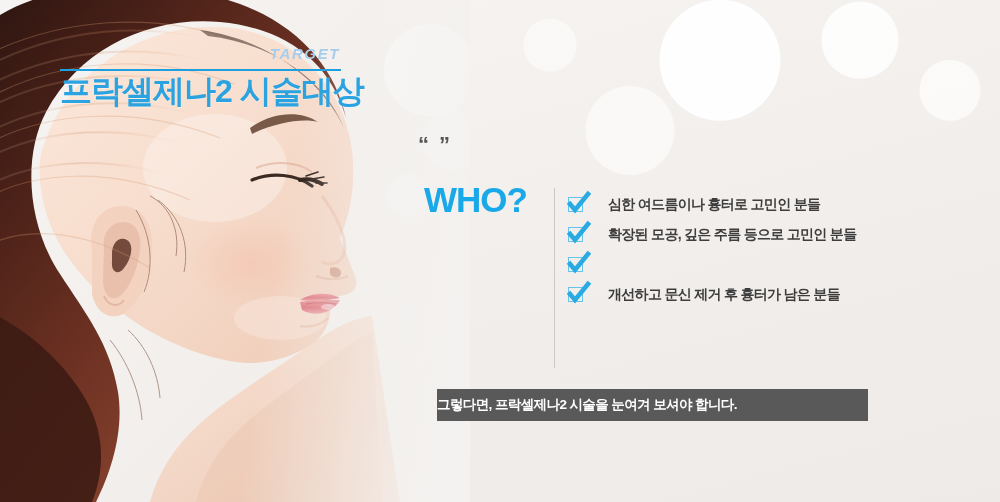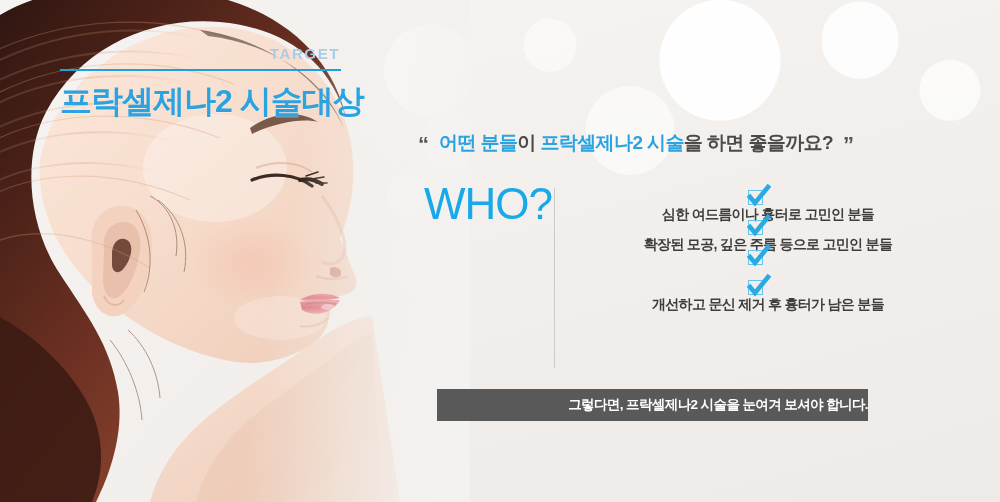--- a/index.html
+++ b/index.html
@@ -34,60 +34,60 @@
     content:""; position:absolute; inset:0;
     background:linear-gradient(100deg, rgba(244,242,240,0) 58%, rgba(244,242,240,.55) 76%, rgba(244,242,240,1) 96%);
   }
   .portrait { position:absolute; left:0; top:0; width:470px; height:502px; }
 
   
   .header { position:absolute; left:60px; top:46px; width:300px; }
   .target-kicker{
     display:block; text-align:right; width:280px;
     font-size:15px; font-weight:bold; letter-spacing:1.6px;
-    color:#a8cdea; line-height:1;
+    color:#a8cdea; line-height:1;font-style:italic;
   }
   .kicker-rule{ width:281px; height:2px; background:#1e9fe0; margin-top:8px; }
   .main-title{
-    margin-top:12px; font-size:32px; font-weight:bold; letter-spacing:-1px;
+    margin-top:2px; font-size:32px; font-weight:bold; letter-spacing:-1px;
     color:#2aa3e0; line-height:1.15; white-space:nowrap;
     text-shadow:0 1px 0 rgba(255,255,255,.35);
   }
 
   
   .quote-row{
     position:absolute; left:418px; top:132px; width:500px;
     display:flex; align-items:flex-start; gap:10px;
     font-size:19px; line-height:1.2; white-space:nowrap;
   }
   .qmark{ color:#565656; font-size:22px; font-weight:bold; line-height:1; position:relative; top:2px; }
   .quote-text{ color:#4a4a4a; font-weight:bold; letter-spacing:-.6px; }
   .quote-text .hl{ color:#2aa3e0; }
 
   
   .who{
     position:absolute; left:424px; top:182px;
-    font-size:44px; font-weight:normal; color:#19a8e8; letter-spacing:-1px; line-height:1;
+    font-size:35px; font-weight:bold; color:#19a8e8; letter-spacing:-1px; line-height:1;
   }
 
   
   .vrule{ position:absolute; left:554px; top:188px; width:1px; height:180px; background:#c9c9c9; }
 
   
   .checklist{ position:absolute; left:568px; top:190px; width:400px; }
-  .check-row{ display:flex; align-items:center; height:30px; white-space:nowrap;flex-direction:column; }
+  .check-row{ display:flex; align-items:center; height:30px; white-space:nowrap; }
   .cbox{ position:relative; width:16px; height:16px; flex:0 0 16px; margin-right:24px; }
   .cbox .sq{ position:absolute; left:0; top:0; width:15px; height:15px; border:1.5px solid #67c2ec; background:transparent; }
   .cbox svg{ position:absolute; left:-1px; top:-5px; width:24px; height:24px; overflow:visible; }
   .check-label{ font-size:14px; color:#3d3d3d; font-weight:bold; letter-spacing:-.7px; }
 
   
   .bottom-bar{
     position:absolute; left:437px; top:389px; width:431px; height:32px;
-    background:#595959; display:flex; align-items:center; justify-content:flex-end;
+    background:#595959; display:flex; align-items:center; justify-content:flex-start;
   }
   .bottom-bar span{ color:#ffffff; font-size:13.5px; font-weight:bold; letter-spacing:-.6px; white-space:nowrap; }
 </style>
 </head>
 <body>
 
 <div id="banner">
 
   <div class="photo-wrap">
     <svg class="portrait" viewBox="0 0 470 502" preserveAspectRatio="xMinYMin slice" aria-hidden="true">
@@ -236,23 +236,20 @@
   </div>
 
   <div class="header">
     <span class="target-kicker">TARGET</span>
     <div class="kicker-rule"></div>
     <div class="main-title">프락셀제나2 시술대상</div>
   </div>
 
   <div class="quote-row">
     <span class="qmark">“</span>
-    <span class="quote-text">
-      <span class="hl">어떤 분들</span><span>이 </span><span class="hl">프락셀제나2 시술</span><span>을 하면 좋을까요?</span>
-    </span>
     <span class="qmark">”</span>
   </div>
 
   <div class="who">WHO?</div>
 
   <div class="vrule"></div>
 
   <div class="checklist">
 
     <div class="check-row">

